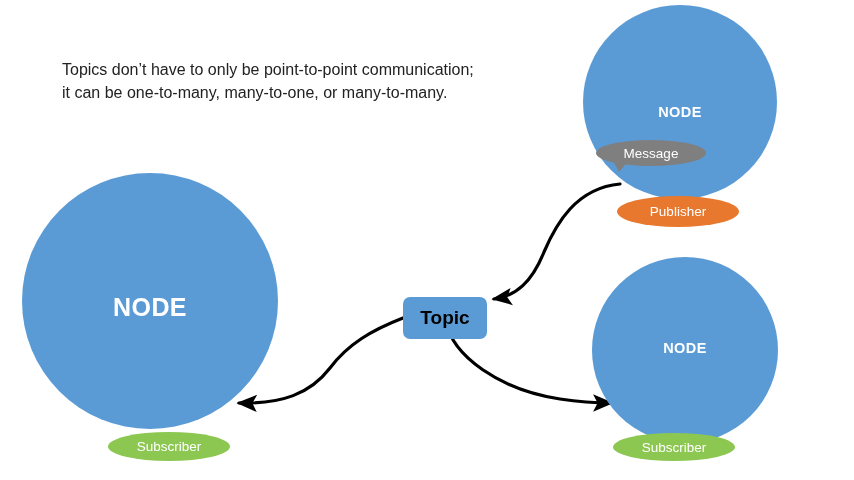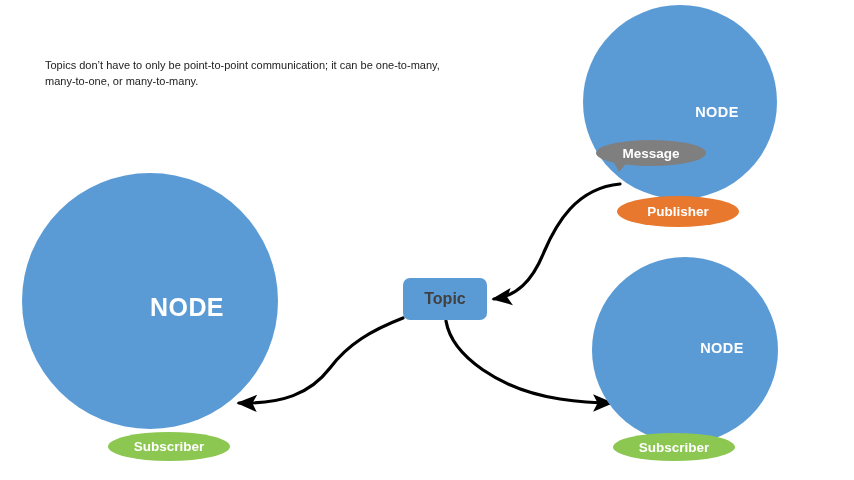--- a/index.html
+++ b/index.html
@@ -12,24 +12,24 @@
     width: 854px;
     height: 480px;
     background: #ffffff;
     overflow: hidden;
     font-family: "Liberation Sans", sans-serif;
   }
 
   
   .caption {
     position: absolute;
-    left: 45px;
+    left: 62px;
     top: 58px;
     width: 420px;
-    font-size: 11px;
+    font-size: 16px;
     line-height: 1.45;
     color: #222222;
     font-family: "Liberation Sans", sans-serif;
   }
 
   
   #connectors {
     position: absolute;
     left: 0;
     top: 0;
@@ -43,34 +43,33 @@
     border-radius: 50%;
     background: #5B9BD5;
   }
   .node-label {
     position: absolute;
     color: #ffffff;
     font-weight: bold;
     text-align: center;
     white-space: nowrap;
     letter-spacing: 0.4px;
-    padding-left: 37px;
   }
   .node-label.big  { font-size: 25px; }
   .node-label.small{ font-size: 14.5px; }
 
   
   .pill {
     position: absolute;
     border-radius: 50%;
     display: flex;
     align-items: center;
     justify-content: center;
     color: #ffffff;
-    font-weight: bold;
+    font-weight: normal;
     font-size: 13.5px;
     white-space: nowrap;
     font-family: "Liberation Sans", sans-serif;
   }
   .pill.green  { background: #8CC751; margin-top: 44px; }
   .pill.orange { background: #E8782E; margin-top: 28px; }
   .pill.gray   { background: #7F7F7F; }
 
   
   .bubble-tail {
@@ -83,24 +82,25 @@
   }
 
   
   .topic-box {
     position: absolute;
     background: #5B9BD5;
     border-radius: 7px;
     display: flex;
     align-items: center;
     justify-content: center;
-    color: #404040;
+    color: #000000;
     font-weight: bold;
-    font-size: 16px;
+    font-size: 19px;
     white-space: nowrap;
+    margin-top: 19px;
   }
 </style>
 </head>
 <body>
 
 <div id="slide">
 
   <div class="caption">Topics don’t have to only be point-to-point communication; it can be one-to-many, many-to-one, or many-to-many.</div>
 
   <svg id="connectors" viewBox="0 0 854 480" xmlns="http://www.w3.org/2000/svg">

